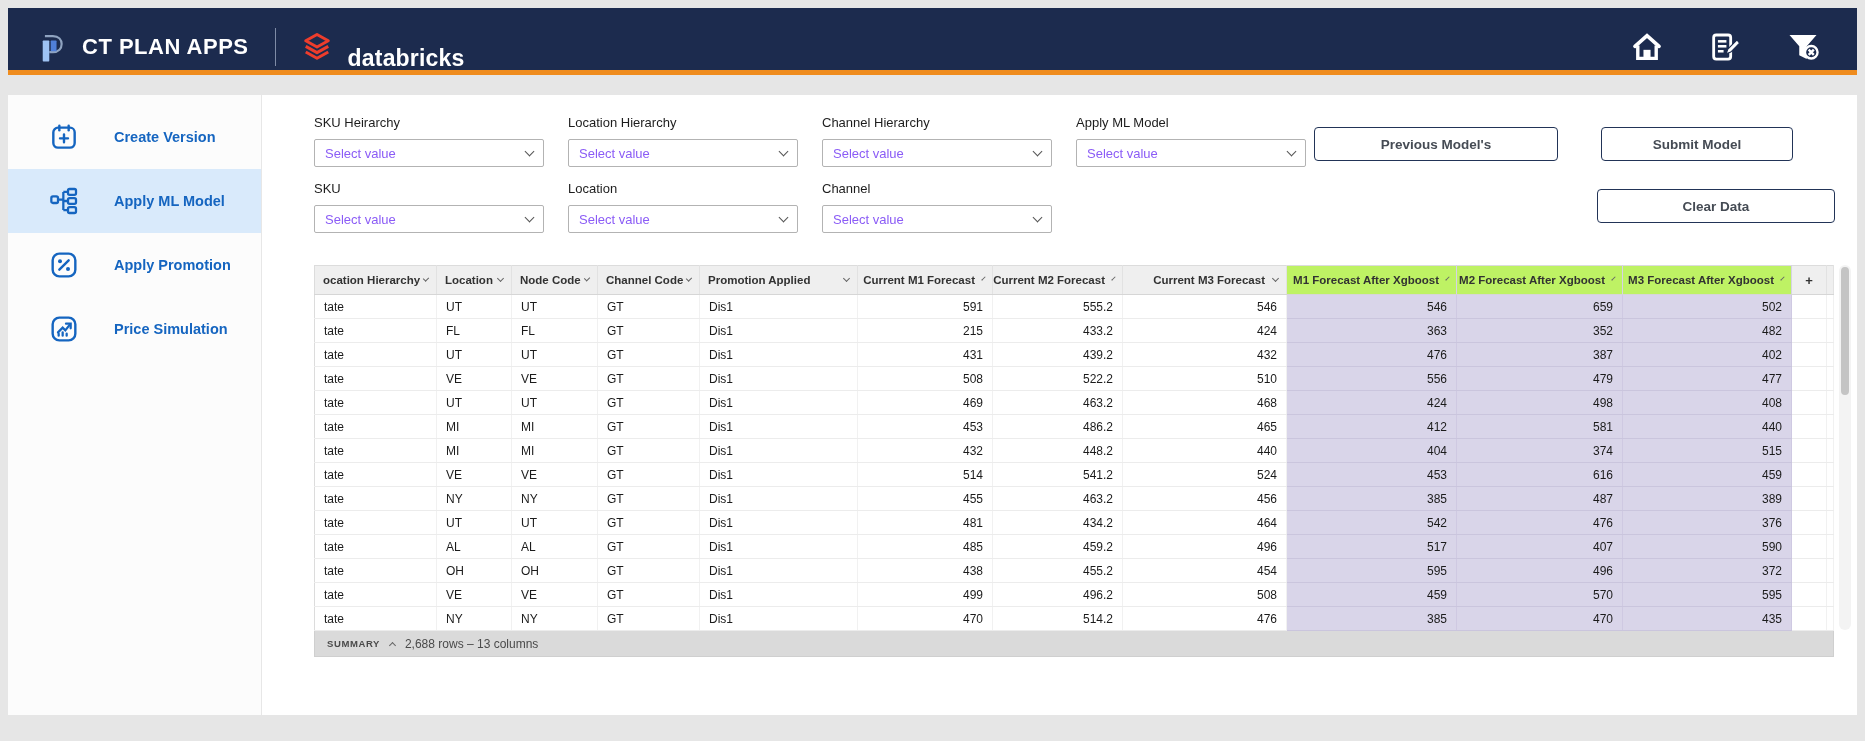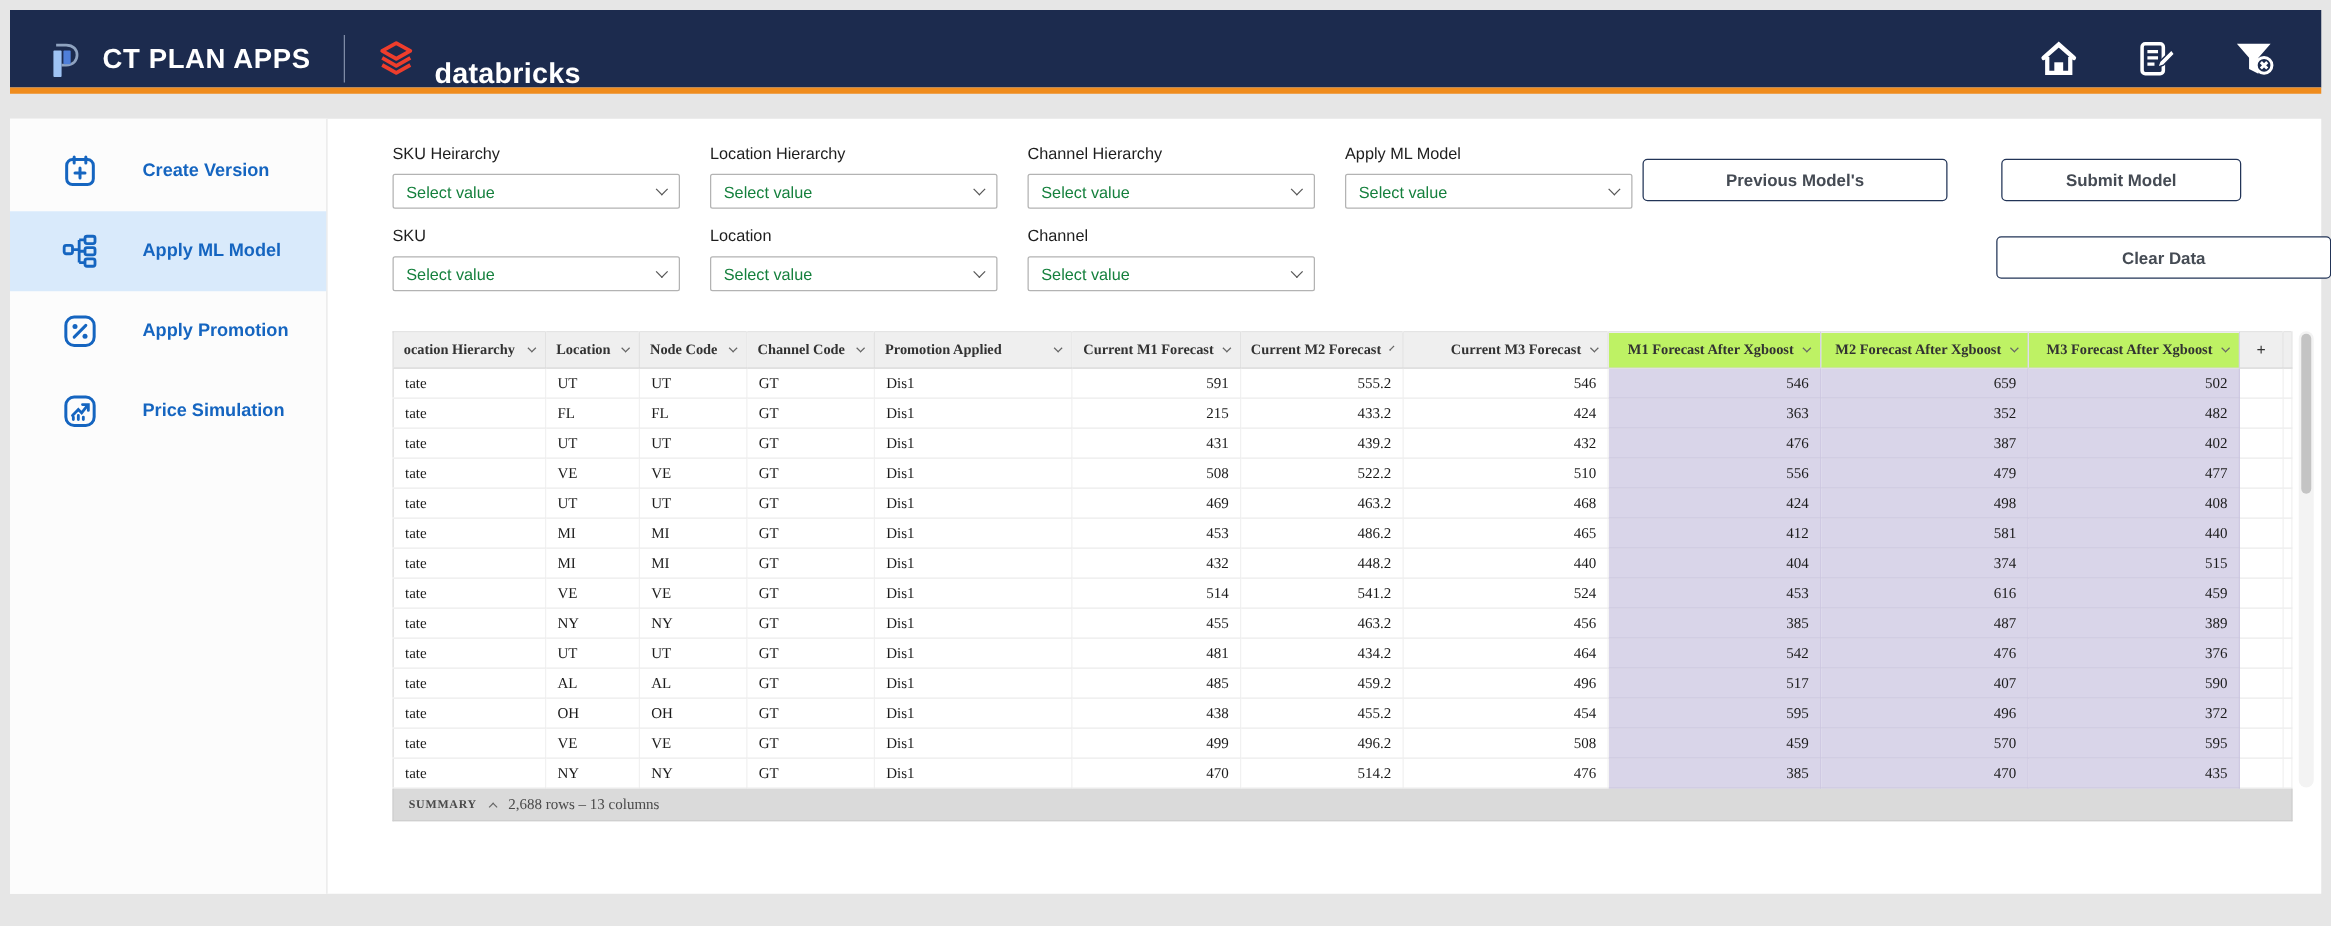--- a/index.html
+++ b/index.html
@@ -35,36 +35,36 @@
   .main { flex:1; padding:20px 22px 0 52px; position:relative; }
 
   .filters { position:relative; width:1521px; }
   .frow { display:flex; }
   .frow + .frow { margin-top:14px; }
   .fgroup { width:230px; margin-right:24px; }
   .flabel { font-size:13px; font-weight:400; color:#1d1d1d; margin-bottom:9px; display:block; }
   .selbox { height:28px; border:1px solid #b3b3b3; border-radius:2px; background:#fff;
             display:flex; align-items:center; justify-content:space-between;
             padding:0 10px; cursor:pointer; }
-  .selbox .val { font-size:13px; color:#15803d; }
+  .selbox .val { font-size:13px; color:#8b5cf6; }
 
   .chv { display:inline-block; width:7px; height:7px; border-right:1.6px solid #555;
          border-bottom:1.6px solid #555; transform:rotate(45deg); margin-top:-3px; }
   .chv.sm { width:5px; height:5px; border-color:#666; }
   .chv.up { transform:rotate(-135deg); margin-top:3px; }
 
   .btn { position:absolute; height:34px; background:#fff; border:1px solid #223457;
          border-radius:4px; color:#454b54; font-size:13.5px; font-weight:600;
          display:flex; align-items:center; justify-content:center; cursor:pointer; }
   .btn-prev   { top:12px; left:1000px; width:244px; }
   .btn-submit { top:12px; left:1287px; width:192px; }
-  .btn-clear  { top:74px; left:1283px; width:268px; }
+  .btn-clear  { top:74px; left:1283px; width:238px; }
 
   
-  .grid-wrap { margin-top:32px; position:relative; width:1520px;font-family:Liberation Serif, serif; }
+  .grid-wrap { margin-top:32px; position:relative; width:1520px; }
   table { width:1520px; table-layout:fixed; border-collapse:collapse;
           border:1px solid #dcdcdc; background:#fff; }
   th { background:#efefef; border-bottom:1px solid #d6d6d6; border-right:1px solid #e2e2e2;
        height:29px; padding:0 8px; font-size:11.5px; font-weight:700; color:#323232;
        white-space:nowrap; overflow:hidden; text-align:left; cursor:pointer; }
   th .hwrap { display:flex; align-items:center; justify-content:space-between; gap:4px; }
   th.num .hwrap { justify-content:flex-end; }
   th.num .hwrap .htxt { margin-right:4px; }
   th.xg { background:#bef264; border-right-color:#d6d2e6; }
   th.plus { text-align:center; font-size:13px; }

